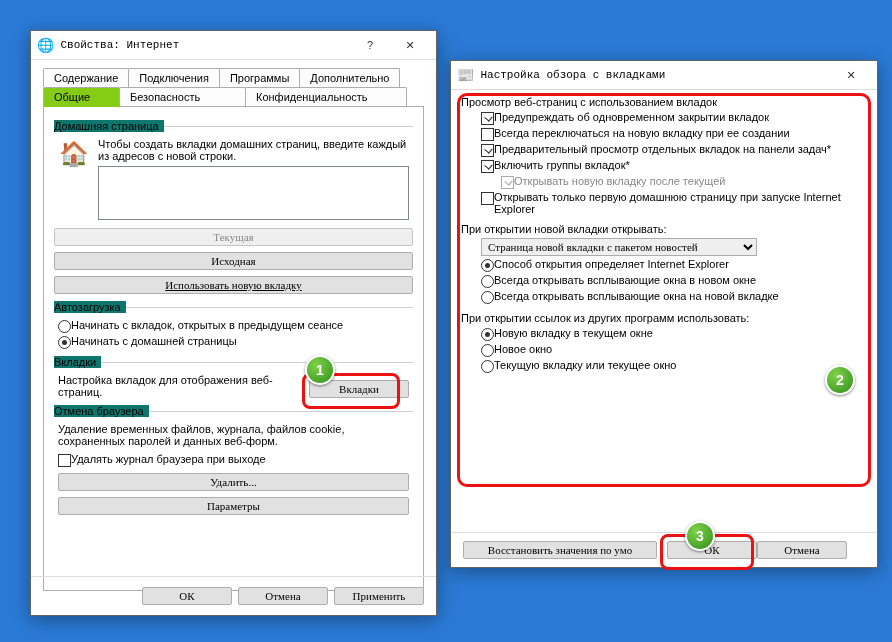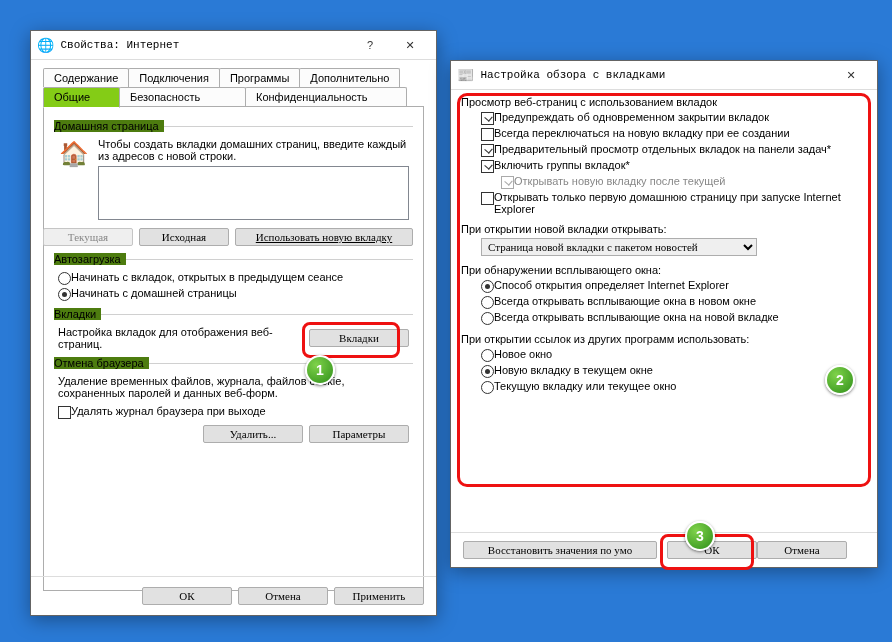--- a/index.html
+++ b/index.html
@@ -20,35 +20,35 @@
   .tabs{padding:8px 12px 0 12px;}
   .tabrow{display:flex;}
   .tab{border:1px solid #adadad;border-bottom:none;border-top-left-radius:2px;border-top-right-radius:2px;padding:3px 10px;background:#fcfcfc;margin-right:-1px;position:relative;}
   .tab.upper{font-size:11px;}
   .tab.active{background:#84cc16;z-index:3;border-bottom:1px solid #fff;margin-bottom:-1px;padding-bottom:4px;}
   .tabbody{border:1px solid #adadad;padding:8px 10px 10px 10px;margin-top:-1px;min-height:465px;position:relative;}
 
   .grp{margin:5px 0 7px 0;}
   .grp-title{position:relative;margin-bottom:6px;}
   .grp-title:after{content:"";position:absolute;height:1px;background:#d0d0d0;left:0;right:0;top:50%;}
-  .grp-title span{position:relative;z-index:1;background:#4d7c0f;padding-right:5px;}
+  .grp-title span{position:relative;z-index:1;background:#0f766e;padding-right:5px;}
   .grp-body{padding:0 4px;}
 
   .homerow{display:flex;gap:8px;}
   .homeicon{width:32px;height:32px;flex:0 0 32px;display:flex;align-items:center;justify-content:center;font-size:24px;}
   .ta{width:98%;height:48px;border:1px solid #828790;resize:none;font:11px "Segoe UI";padding:2px;margin-top:4px;}
 
   .btnrow{display:flex;gap:6px;margin-top:6px;}
-  .btnrow.right{justify-content:flex-end;}
+  .btnrow.right{justify-content:flex-end;flex-direction:column;}
   .btn{border:1px solid #adadad;background:#e1e1e1;padding:2px 8px;min-width:72px;text-align:center;border-radius:2px;cursor:pointer;font:11px "Segoe UI";}
   .btn.wide{min-width:160px;text-decoration:underline;}
   .btn.dis{color:#888;background:#efefef;border-color:#c5c5c5;cursor:default;}
   .btn.small{min-width:82px;}
 
-  .tabsbtn-row{display:flex;align-items:center;gap:12px;}
+  .tabsbtn-row{display:flex;align-items:flex-end;gap:12px;}
   .tabsbtn-row .txt{flex:1;}
 
   .radio,.check{display:flex;align-items:flex-start;gap:0;margin:2px 0;cursor:pointer;}
   .radio .dot{width:11px;height:11px;border:1px solid #333;border-radius:50%;position:relative;background:#fff;flex:0 0 11px;margin-top:1px;}
   .radio.on .dot:after{content:"";position:absolute;width:5px;height:5px;background:#333;border-radius:50%;top:3px;left:3px;}
   .check .box{width:11px;height:11px;border:1px solid #333;background:#fff;flex:0 0 11px;position:relative;margin-top:1px;}
   .check.on .box:after{content:"";position:absolute;left:1px;top:-1px;width:9px;height:9px;border:solid #333;border-width:0 2px 2px 0;transform:rotate(40deg) scale(.55);}
   .check.dis .box{border-color:#aaa;}
   .check.dis span{color:#888;}
   .check.dis.on .box:after{border-color:#aaa;}
@@ -199,45 +199,44 @@
         </label>
     </div>
 
     <div class="section-label" style="margin-top:8px">При открытии новой вкладки открывать:</div>
     <div class="indent">
       <select>
         <option>Страница новой вкладки с пакетом новостей</option>
       </select>
     </div>
 
-    <div class="section-label" style="margin-top:8px">При обнаружении всплывающего окна:</div>
     <div class="indent">
       <label class="radio on">
           <span class="dot"></span>
           <span>Способ открытия определяет Internet Explorer</span>
         </label>
       <label class="radio">
           <span class="dot"></span>
           <span>Всегда открывать всплывающие окна в новом окне</span>
         </label>
       <label class="radio">
           <span class="dot"></span>
           <span>Всегда открывать всплывающие окна на новой вкладке</span>
         </label>
     </div>
 
     <div class="section-label" style="margin-top:8px">При открытии ссылок из других программ использовать:</div>
     <div class="indent">
+      <label class="radio on">
+          <span class="dot"></span>
+          <span>Новую вкладку в текущем окне</span>
+        </label>
       <label class="radio">
           <span class="dot"></span>
           <span>Новое окно</span>
-        </label>
-      <label class="radio on">
-          <span class="dot"></span>
-          <span>Новую вкладку в текущем окне</span>
         </label>
       <label class="radio">
           <span class="dot"></span>
           <span>Текущую вкладку или текущее окно</span>
         </label>
     </div>
   </div>
 
   <div class="rightfooter">
     <div class="btn" style="min-width:176px">Восстановить значения по умо</div>

